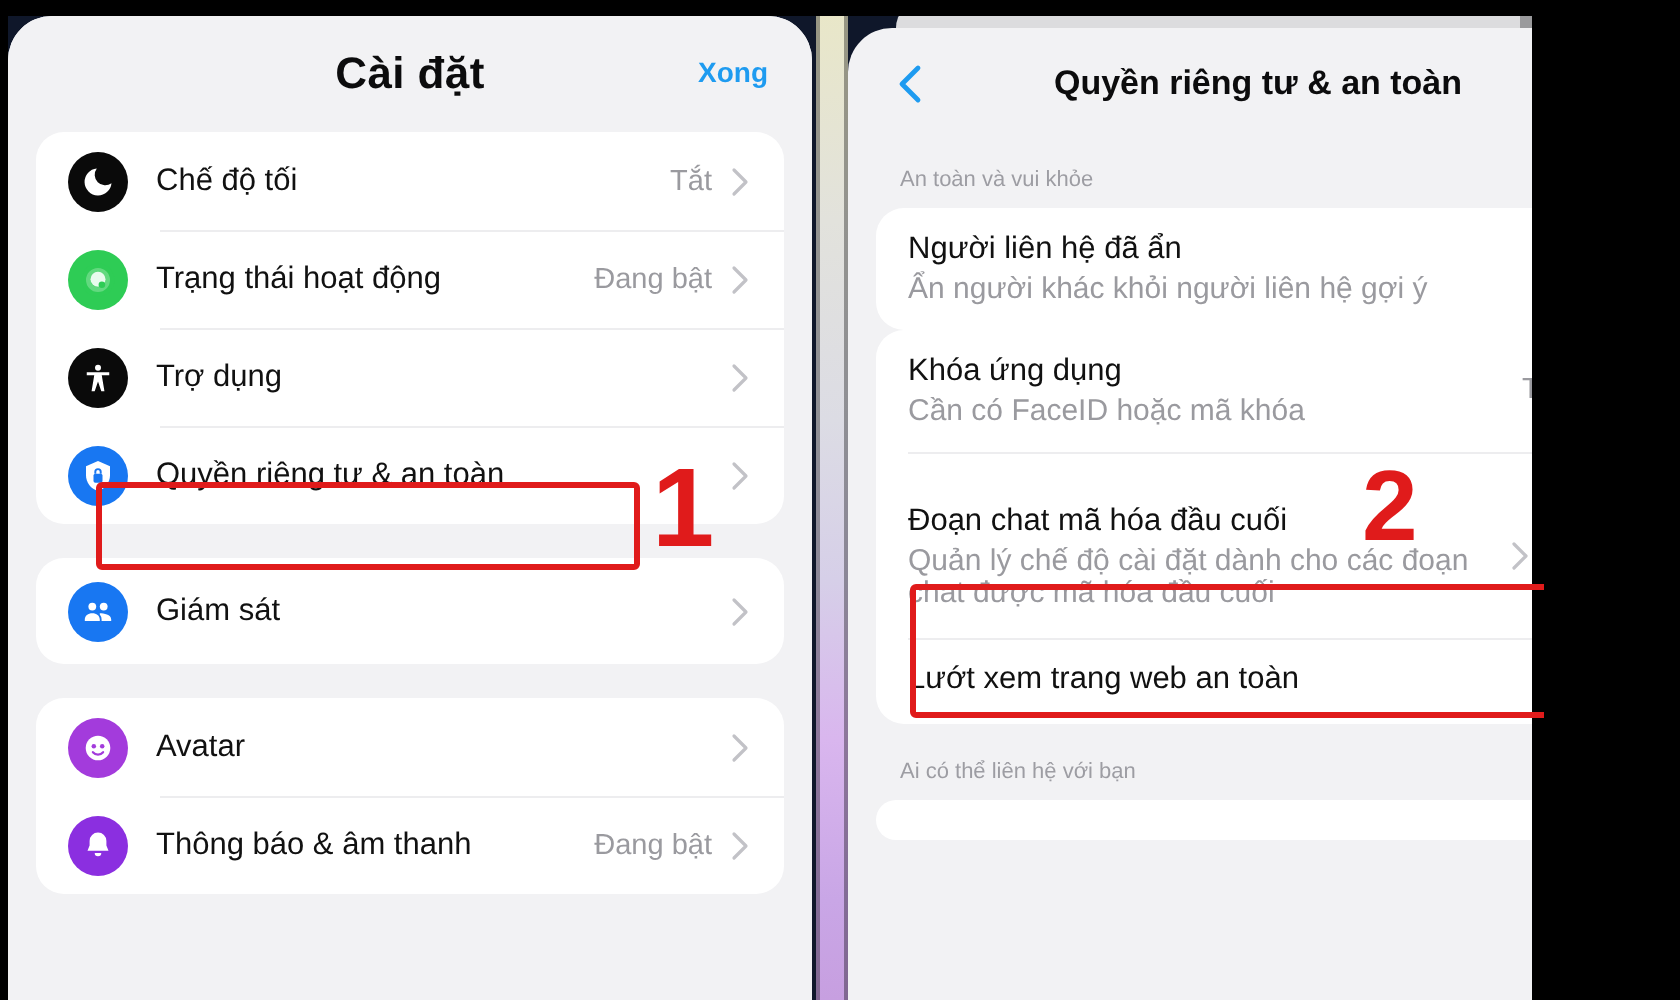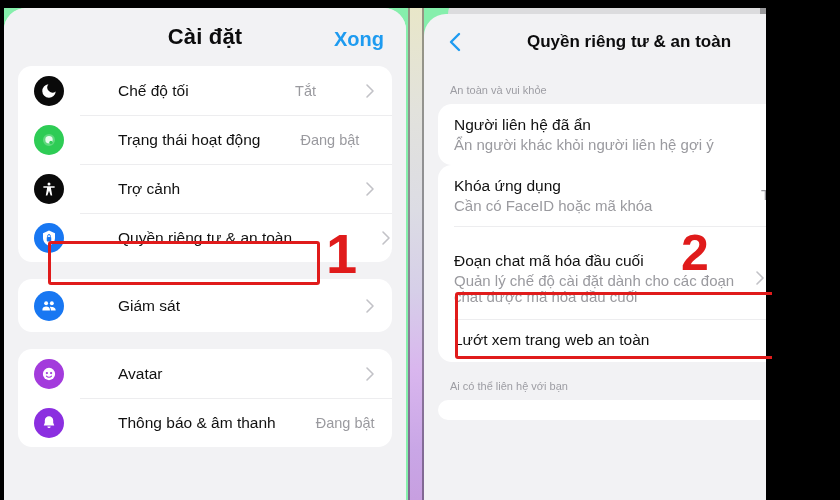--- a/index.html
+++ b/index.html
@@ -4,21 +4,21 @@
 <style>
   * { box-sizing: border-box; margin:0; padding:0; }
   html,body { width:840px; height:500px; overflow:hidden; }
   body {
     font-family: "Liberation Sans", sans-serif;
     background:#000;
     position:relative;
   }
 
   
-  #screen { position:absolute; inset:0; width:772px; height:500px; background:#86efac; overflow:hidden; }
+  #screen { position:absolute; inset:0; width:772px; height:500px; background:#0f172a; overflow:hidden; }
 
   
   #divider {
     position:absolute; left:408px; top:0; width:16px; height:500px;
     background:linear-gradient(180deg,#e9e7c7 0%, #e2e2dc 22%, #dcdce4 42%, #d6cfe8 58%, #d9b6ee 74%, #c9a6e6 90%, #c79fe0 100%);
     z-index:5;
   }
   #divider .dv-edge { position:absolute; top:0; width:2px; height:100%; background:rgba(0,0,0,.35); }
   #divider .dv-l { left:0; } #divider .dv-r { right:0; }
 
@@ -36,26 +36,26 @@
   #ghost-right-dark { left:760px; top:0px; width:70px; height:16px; background:#9a9a9c; border-radius:0 14px 0 0;}
 
   
   .lp-header {
     position:relative; height:58px; display:flex; align-items:center;
     justify-content:center; background:#f2f2f4;
   }
   .lp-title { font-size:22px; font-weight:bold; color:#0c0c0d; letter-spacing:.2px; }
   .lp-done {
     position:absolute; right:22px; top:20px;
-    font-size:20px; font-weight:bold; color:#1e9bf0;
+    font-size:14px; font-weight:bold; color:#1e9bf0;
   }
 
   
   .card { background:#ffffff; border-radius:14px; margin:0 14px; overflow:hidden; }
-  .row { display:flex; align-items:center; padding:0 16px; min-height:49px; position:relative;gap:40px; }
+  .row { display:flex; align-items:center; padding:0 16px; min-height:49px; position:relative; }
   .row + .row::before {
     content:""; position:absolute; left:62px; right:0; top:0; height:1px; background:#ededef;
   }
 
   .ic {
     width:30px; height:30px; border-radius:50%; flex:0 0 30px;
     display:flex; align-items:center; justify-content:center;
     margin-right:14px; color:#fff;
   }
   .ic svg { display:block; }
@@ -157,21 +157,21 @@
         </div>
       </div>
 
       <div class="row">
         <div class="ic ic-dark">
           <svg width="18" height="18" viewBox="0 0 24 24">
             <circle cx="12" cy="5.2" r="2" fill="#fff"></circle>
             <path fill="#fff" d="M4.5 8.2h15v2h-5l1.8 10.6h-2.1L12 14.4l-2.2 6.4H7.7L9.5 10.2h-5z"></path>
           </svg>
         </div>
-        <div class="row-label">Trợ cảnh</div>
+        <div class="row-label">Trợ dụng</div>
         <div class="row-value"></div>
         <div class="chev">
           <svg width="12" height="16" viewBox="0 0 12 16">
               <path d="M3 2l6 6-6 6" stroke="#c2c2c7" stroke-width="1.6" fill="none" stroke-linecap="round" stroke-linejoin="round"></path>
             </svg>
         </div>
       </div>
 
       <div class="row">
         <div class="ic ic-blue">

